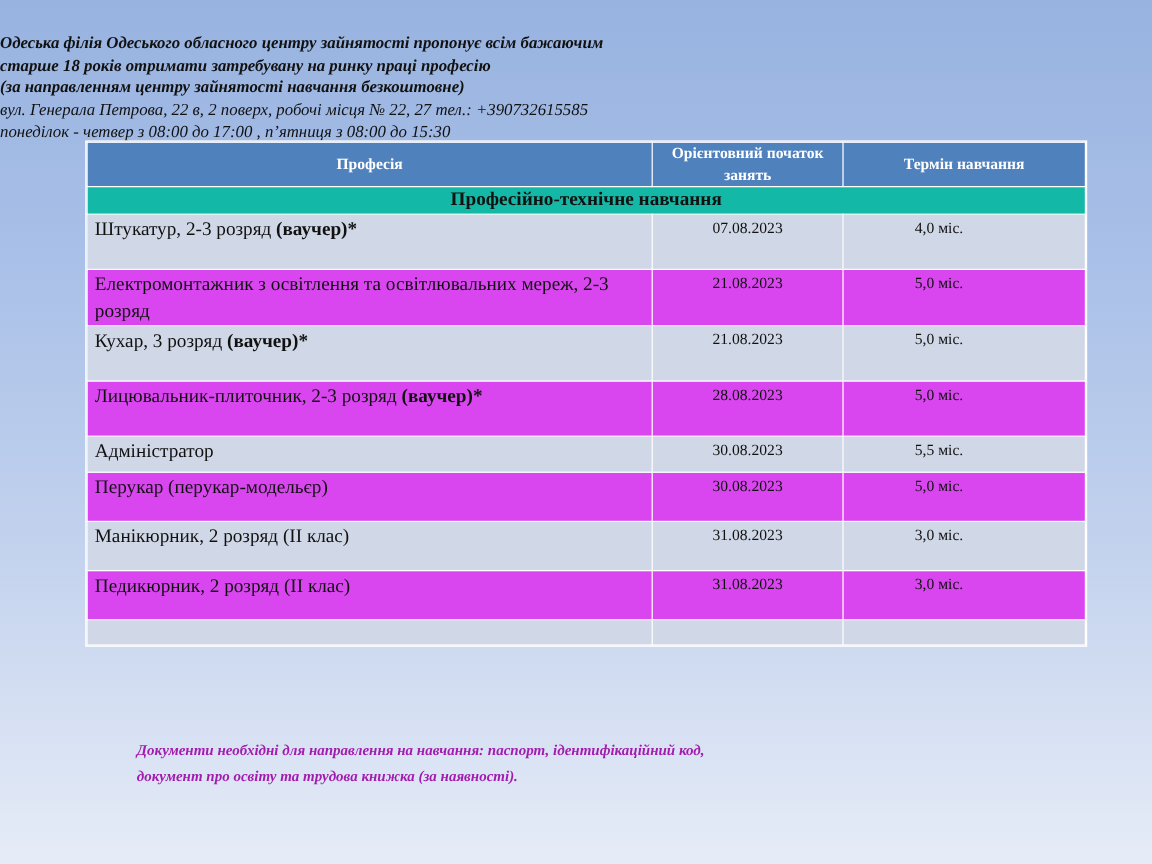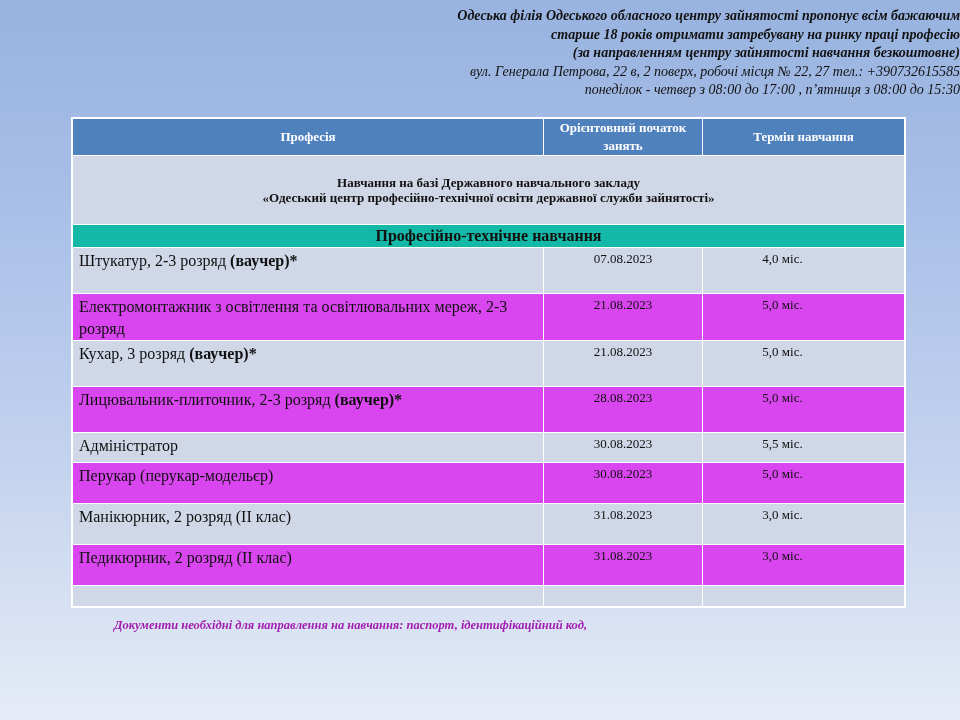--- a/index.html
+++ b/index.html
@@ -3,22 +3,22 @@
 <meta charset="utf-8">
 <style>
   html, body { margin: 0; padding: 0; }
   body {
     width: 960px; height: 720px; overflow: hidden; position: relative;
     background: linear-gradient(180deg, #98b3e0 0%, #a9c0e8 30%, #c4d3ee 65%, #e6ecf7 100%);
     font-family: "Liberation Serif", "DejaVu Serif", serif;
     color: #111;
   }
   .header-block {
-    position: absolute; left: 0; top: 7px; width: 960px;
-    text-align: right; font-style: italic; font-size: 14px; line-height: 18.5px;
+    position: absolute; left: 0; top: 28px; width: 960px;
+    text-align: left; font-style: italic; font-size: 14px; line-height: 18.5px;
   }
   .header-block .bold { font-weight: bold; }
   .header-block .normal { font-weight: normal; }
   .tbl {
     position: absolute; left: 72px; top: 118px; width: 832px;
     border-collapse: collapse; table-layout: fixed;
     outline: 1px solid #ffffff;
   }
   .tbl td, .tbl th {
     border: 1px solid #ffffff; padding: 0; vertical-align: top;
@@ -69,26 +69,20 @@
     <col style="width:202px">
   </colgroup>
   <thead>
     <tr>
       <th>Професія</th>
       <th>Орієнтовний початок занять</th>
       <th>Термін навчання</th>
     </tr>
   </thead>
   <tbody>
-    <tr class="row-section">
-      <td colspan="3">
-        <div>Навчання на базі Державного навчального закладу</div>
-        <div>«Одеський центр професійно-технічної освіти державної служби зайнятості»</div>
-      </td>
-    </tr>
     <tr class="row-sub">
       <td colspan="3">Професійно-технічне навчання</td>
     </tr>
 
     <tr class="row-data odd h44">
       <td class="prof"><span>Штукатур, 2-3 розряд </span><span class="voucher">(ваучер)*</span></td>
       <td class="date">07.08.2023</td>
       <td class="dur">4,0 міс.</td>
     </tr>
     <tr class="row-data even h44">
@@ -129,13 +123,14 @@
     <tr class="row-data odd h21">
       <td></td>
       <td></td>
       <td></td>
     </tr>
   </tbody>
 </table>
 
 <div class="footer-note">
   <div>Документи необхідні для направлення на навчання: паспорт, ідентифікаційний код,</div>
+  <div>документ про освіту та трудова книжка (за наявності).</div>
 </div>
 
 </body></html>

